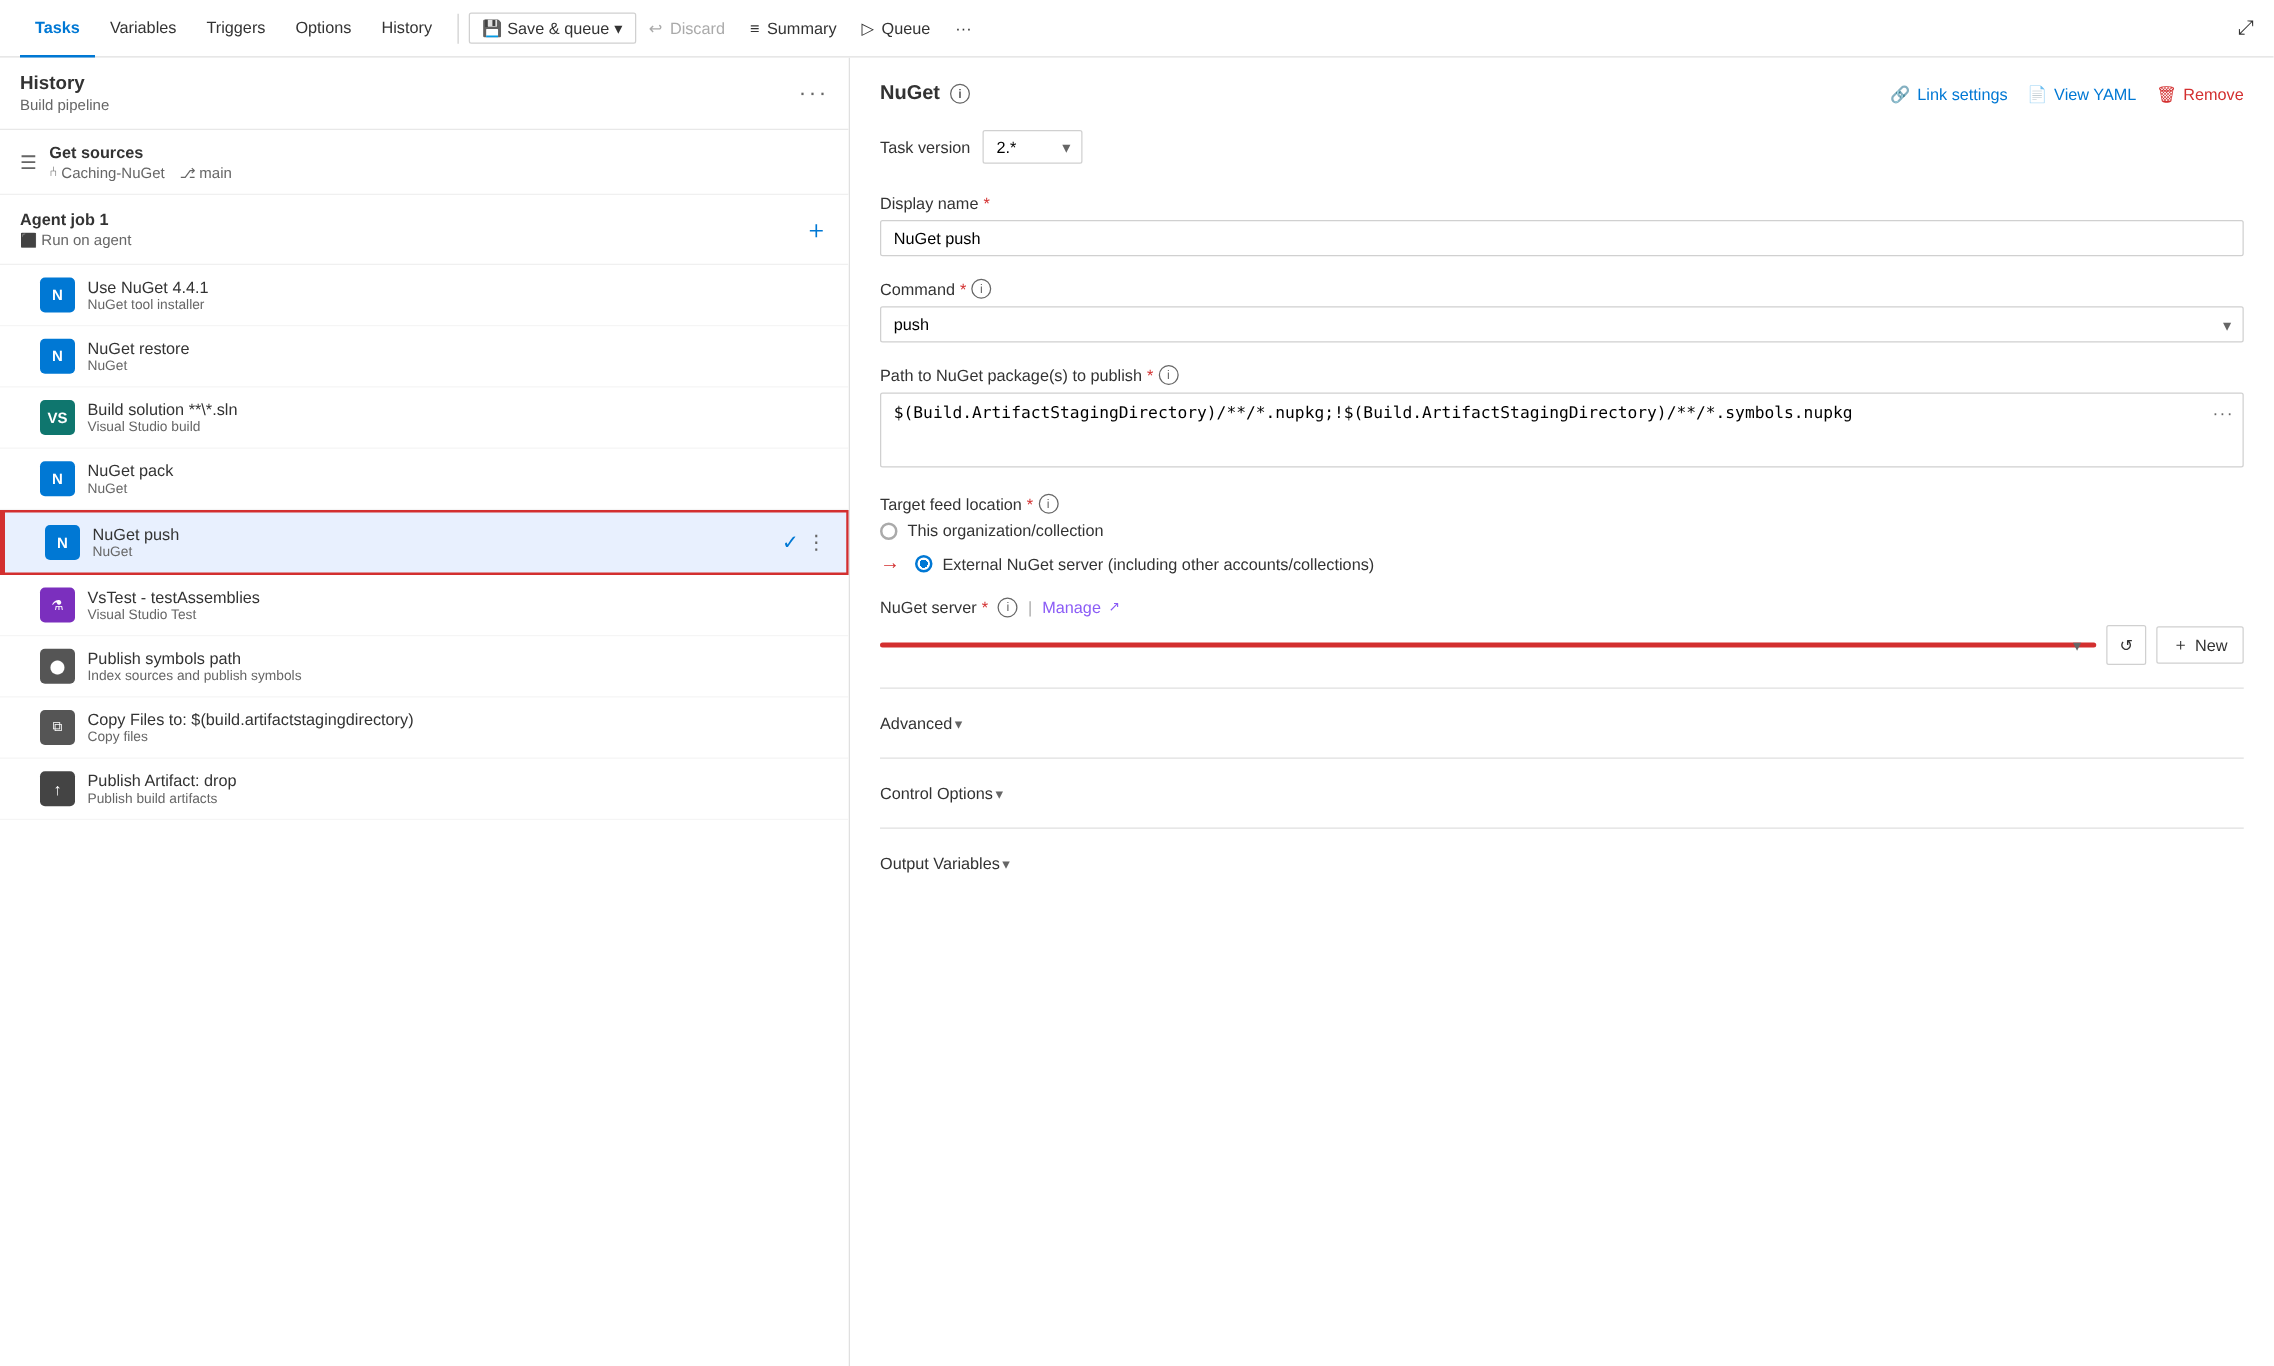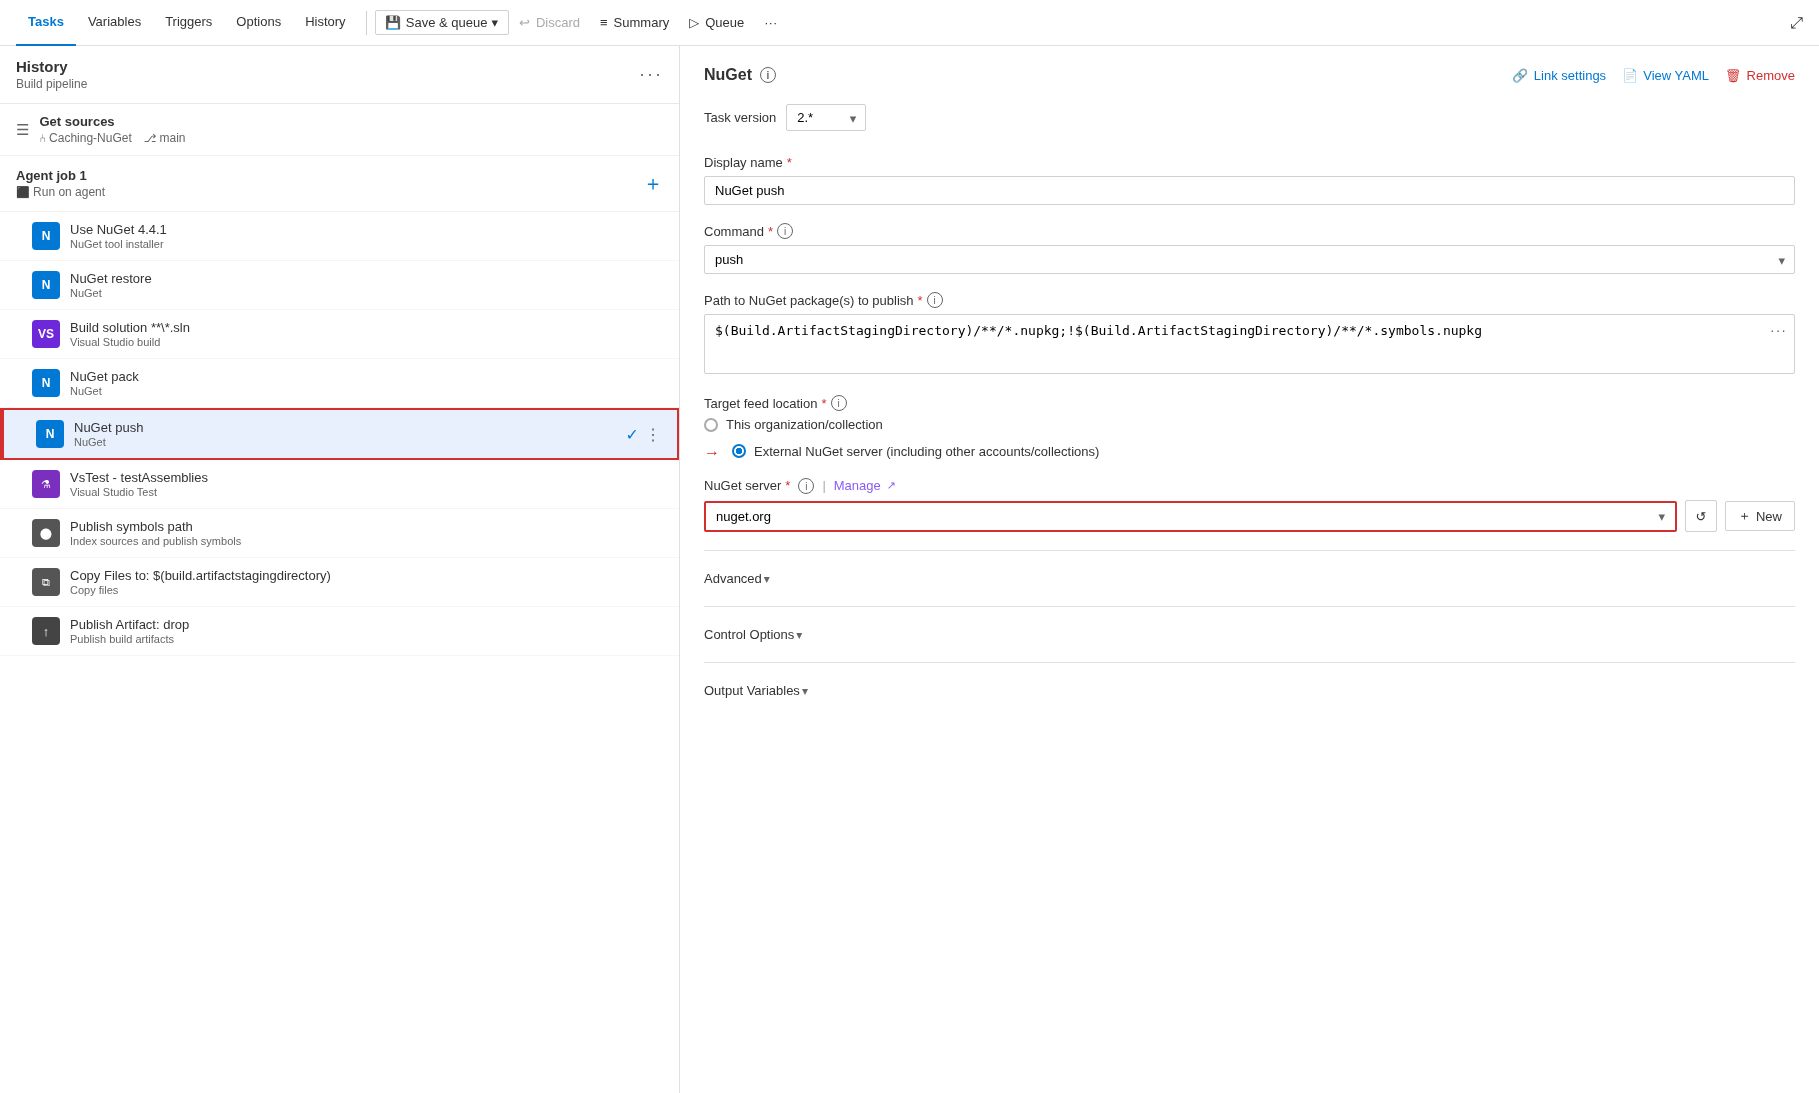--- a/index.html
+++ b/index.html
@@ -230,21 +230,21 @@
         <div class="task-icon blue">
           <span style="color:#fff; font-size:12px; font-weight:700;">N</span>
         </div>
         <div>
           <div class="task-name">NuGet restore</div>
           <div class="task-subtitle">NuGet</div>
         </div>
       </div>
 
       <div class="task-item">
-        <div class="task-icon" style="background:#6d28d9;">
+        <div class="task-icon" style="background:#0f766e;">
           <span style="color:#fff; font-size:12px; font-weight:700;">VS</span>
         </div>
         <div>
           <div class="task-name">Build solution **\*.sln</div>
           <div class="task-subtitle">Visual Studio build</div>
         </div>
       </div>
 
       <div class="task-item">
         <div class="task-icon blue">
@@ -410,23 +410,20 @@
         </span>
         <div class="info-circle">i</div>
         <span class="divider-pipe">|</span>
         <div class="manage-link">
           <span>Manage</span>
           <span style="font-size:11px;">↗</span>
         </div>
       </div>
       <div class="server-select-row">
         <div class="server-select-wrapper">
-          <select class="server-select">
-            <option>nuget.org</option>
-          </select>
           <span class="select-arrow">▾</span>
         </div>
         <div class="refresh-btn">
           <span>↺</span>
         </div>
         <div class="new-btn">
           <span>＋</span>
           <span>New</span>
         </div>
       </div>

